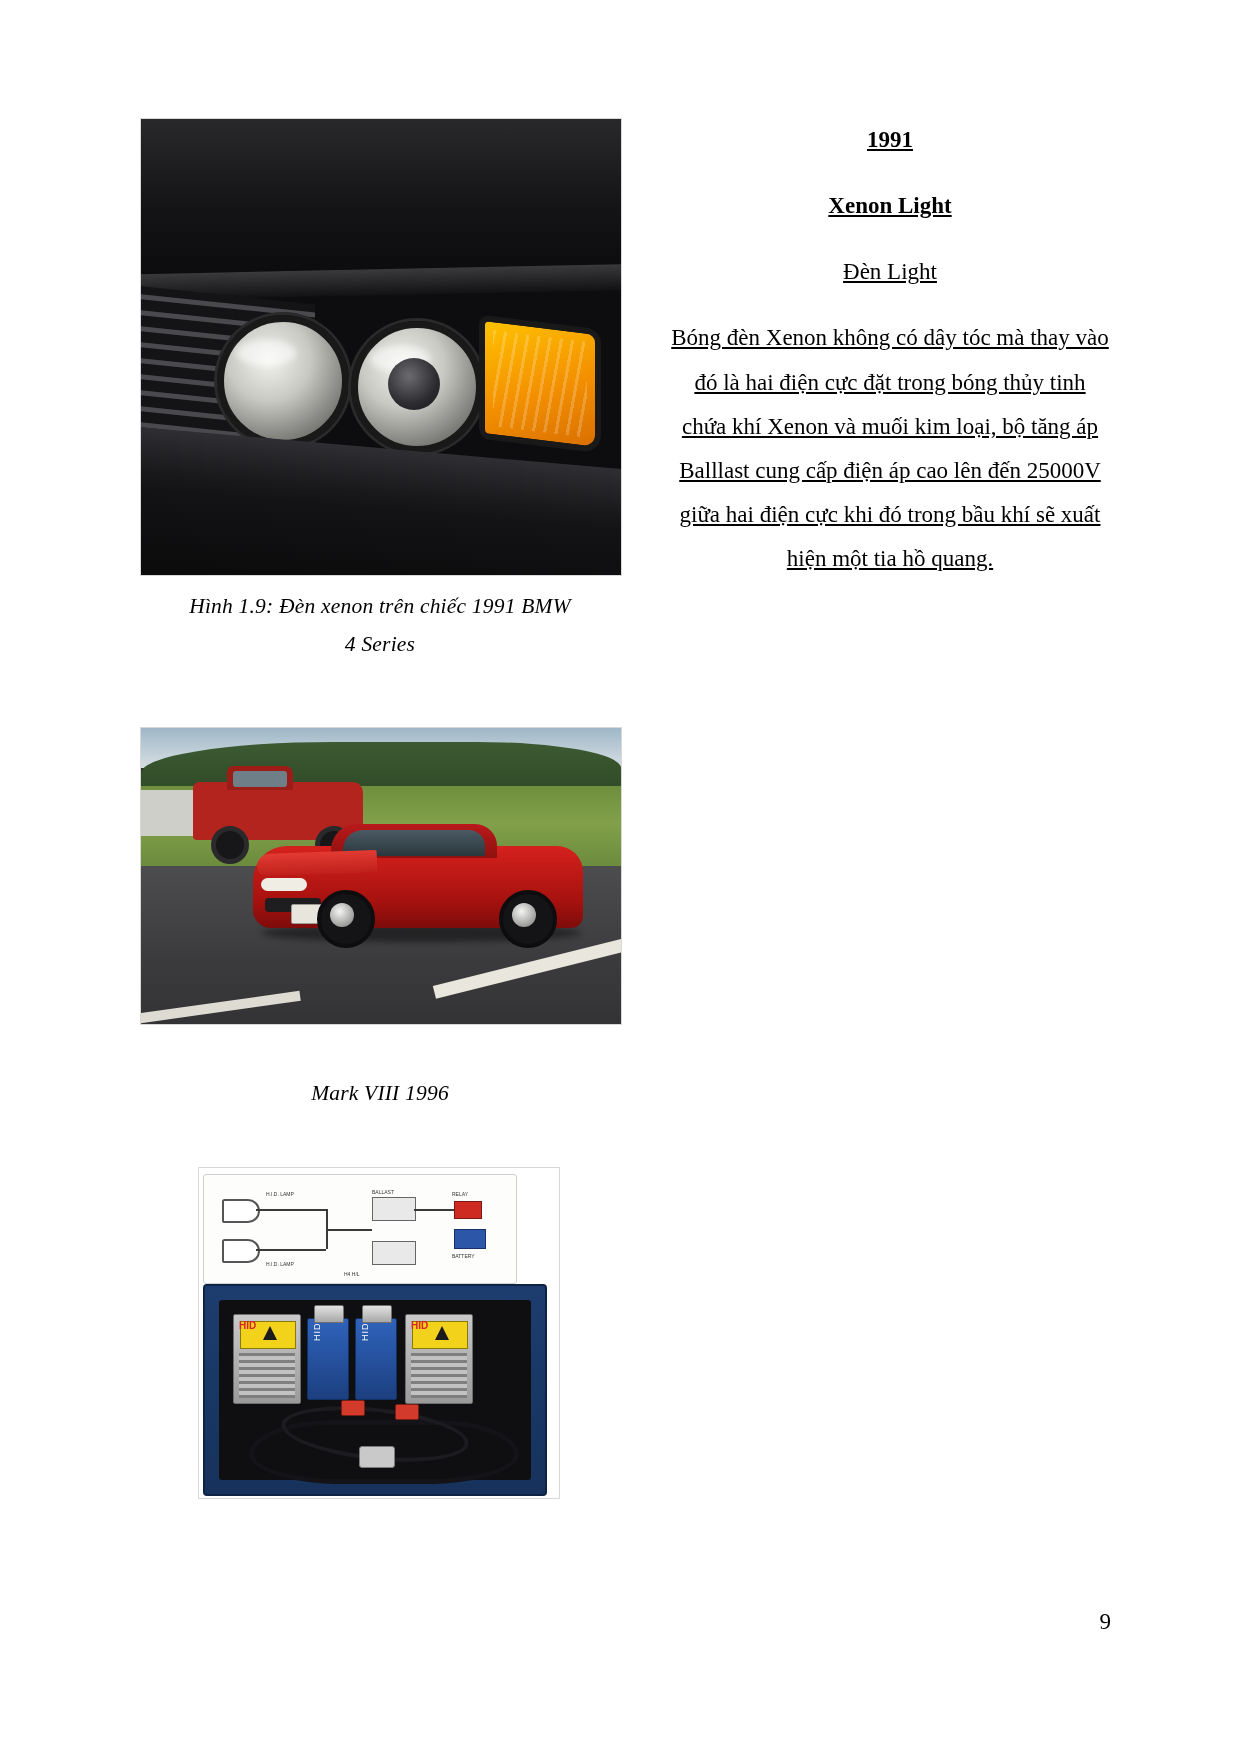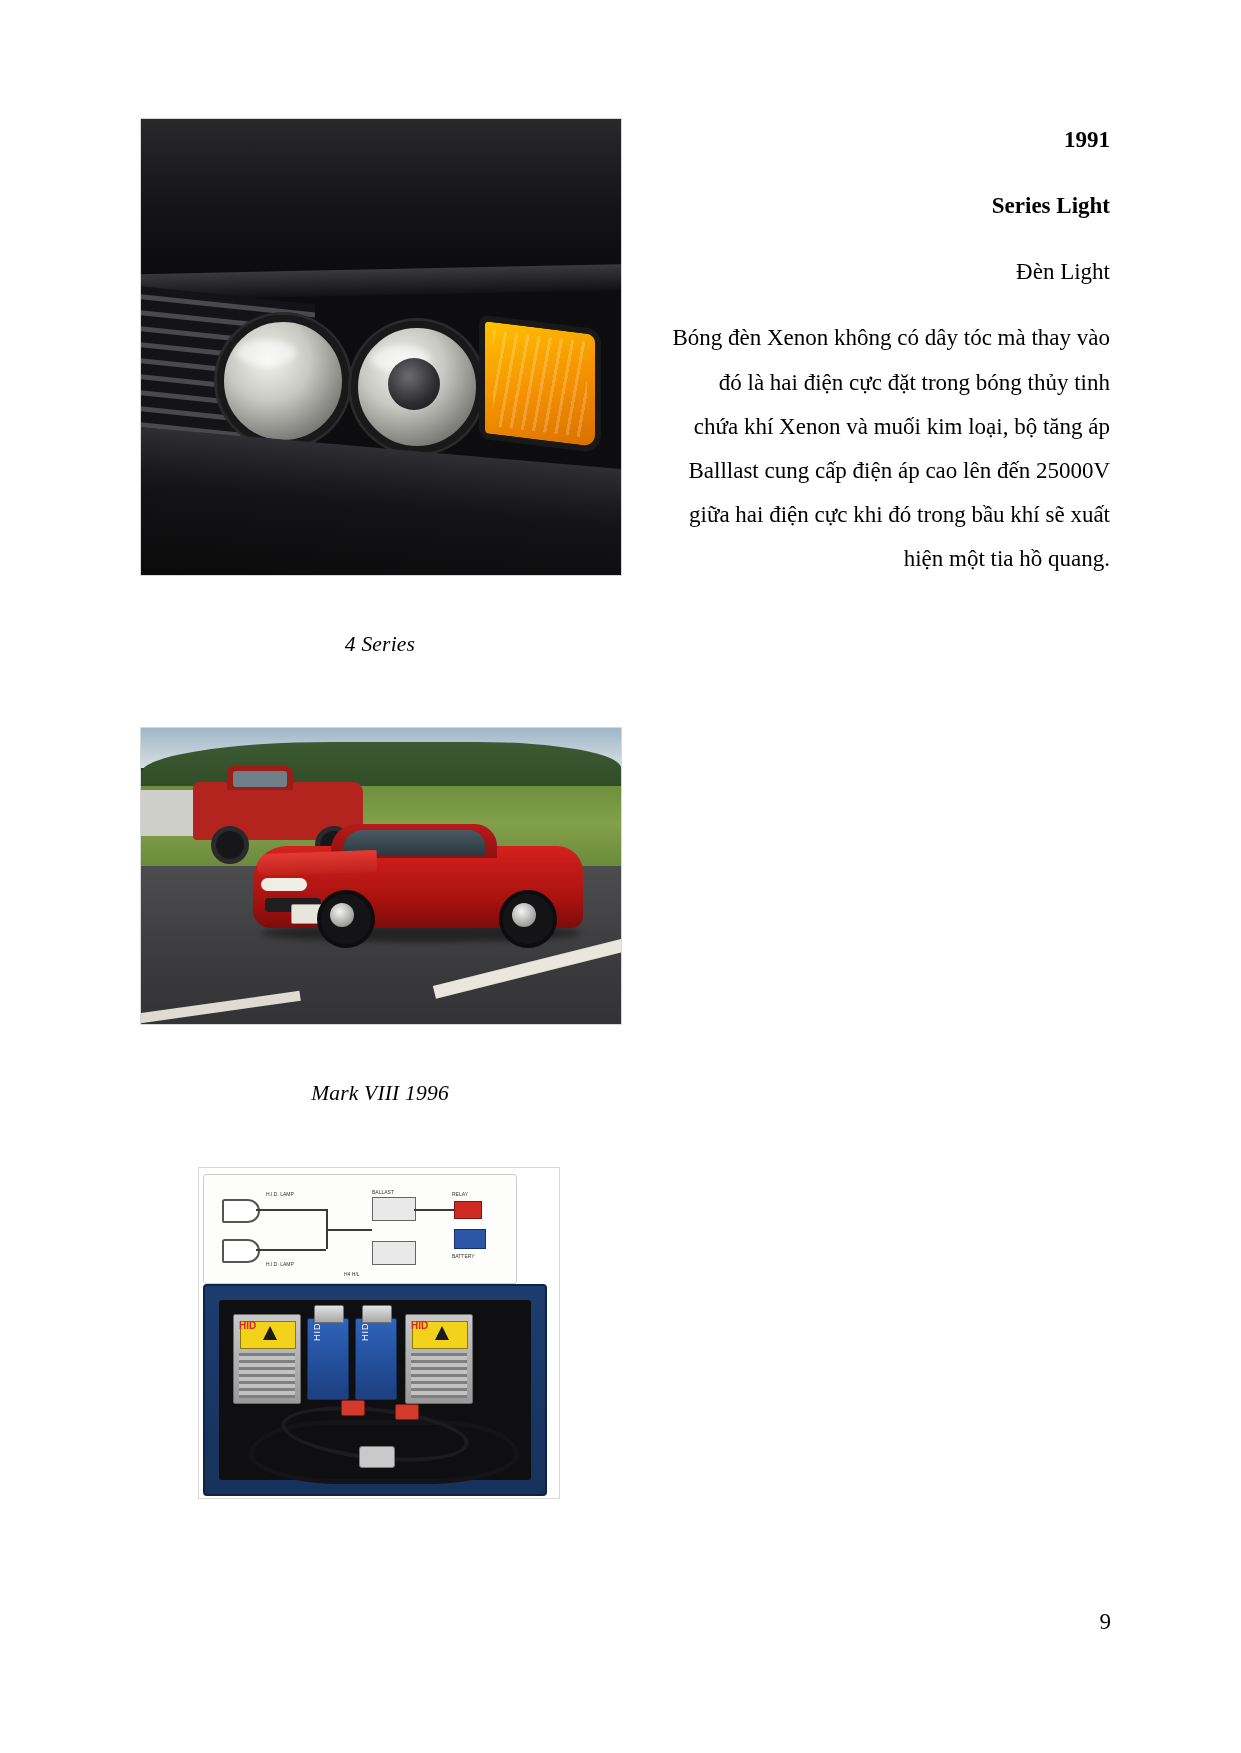--- a/index.html
+++ b/index.html
@@ -51,21 +51,22 @@
     text-align: center;
     margin-top: 12px;
     letter-spacing: 0.2px;
   }
 
   
   p.body {
     font-size: 23px;
     line-height: 1.92;
     margin: 0 0 22px 0;
-    text-align: right;
+    text-align: center;
+    text-decoration: underline;
   }
   .b {
     font-weight: bold;
   }
   sup.deg {
     font-size: 15px;
     vertical-align: super;
     line-height: 0;
   }
   .pagenum {
@@ -461,28 +462,28 @@
             <div class="bmw-lamp-streak"></div>
           </div>
           <div class="bmw-lamp bmw-lamp2">
             <div class="bmw-lamp-streak"></div>
           </div>
           <div class="bmw-turn"></div>
           <div class="bmw-bumper"></div>
           <div class="bmw-lower"></div>
         </div>
         <div class="caption">
-          <br>
+          <span>Hình 1.9: Đèn xenon trên chiếc 1991 BMW</span><br>
           <span>4 Series</span>
         </div>
       </div>
 
       <div class="col-right">
         <p class="body b">1991</p>
-        <p class="body b">Series Light</p>
+        <p class="body b">Xenon Light</p>
         <p class="body">Đèn Light</p>
         <p class="body">Bóng đèn Xenon không có dây tóc mà thay vào đó là hai điện cực đặt trong bóng thủy tinh chứa khí Xenon và muối kim loại, bộ tăng áp Balllast cung cấp điện áp cao lên đến 25000V giữa hai điện cực khi đó trong bầu khí sẽ xuất hiện một tia hồ quang.</p>
       </div>
     </div>
 
     <div class="block" style="margin-top:64px">
 
       <div class="col-left">
         <div class="img-lincoln figure-img" role="img">
           <div class="lin-sky"></div>

